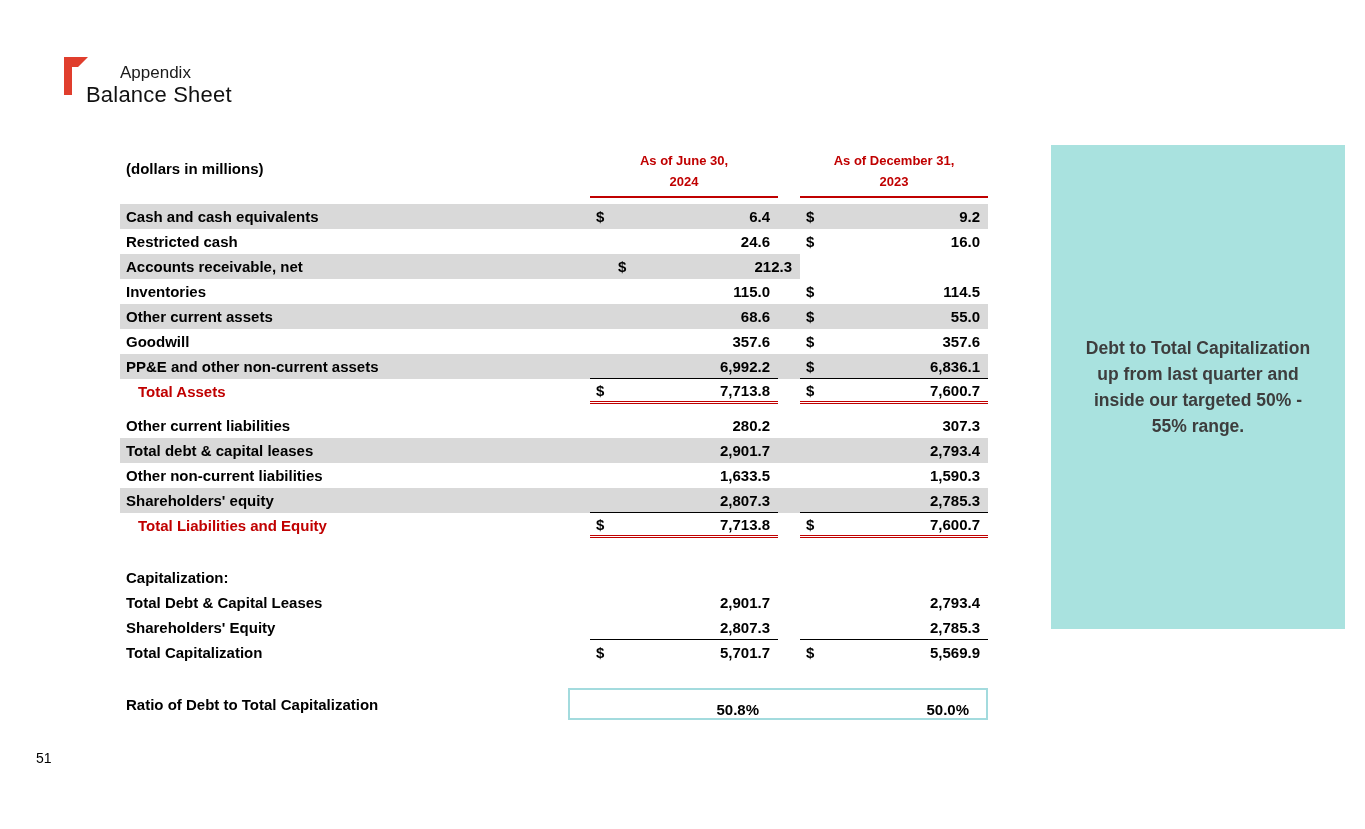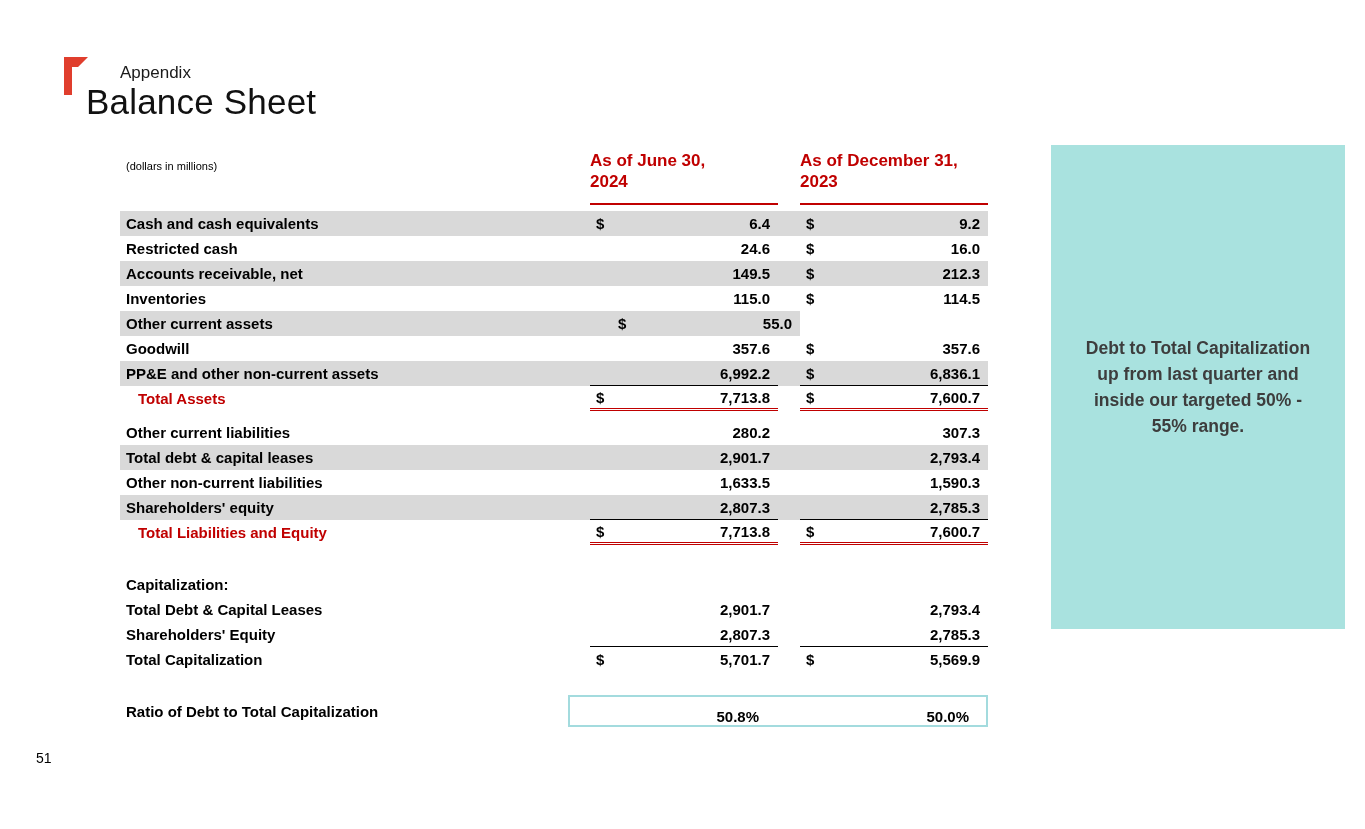--- a/index.html
+++ b/index.html
@@ -5,33 +5,33 @@
   * { margin:0; padding:0; box-sizing:border-box; }
   html,body { background:#ffffff; }
   .slide {
     position:relative; width:1365px; height:829px; background:#ffffff;
     font-family:"Liberation Sans","DejaVu Sans",sans-serif; overflow:hidden;
   }
 
   
   .logo { position:absolute; left:64px; top:55px; width:26px; height:40px; }
   .eyebrow { position:absolute; left:120px; top:47px; font-size:17px; color:#1a1a1a;margin-top:16px; }
-  .title { position:absolute; left:86px; top:82px; font-size:35px; font-weight:400; color:#111111; letter-spacing:0.2px; }
+  .title { position:absolute; left:86px; top:82px; font-size:22px; font-weight:400; color:#111111; letter-spacing:0.2px; }
 
   
   .table { position:absolute; left:120px; top:150px; width:868px; color:#000; }
   .c-label { width:470px; padding-left:6px; }
   .c-gap { width:22px; }
   .grp { width:188px; display:flex; justify-content:space-between; align-items:center; padding:0 8px 0 6px; }
 
   .t-header { display:flex; align-items:flex-end; }
   .t-header .c-label { align-self:flex-start; padding-top:10px; }
-  .units { font-size:11px; font-weight:normal; color:#000; }
-  .grp-h { width:188px; text-align:left; color:#C00000; font-weight:bold; font-size:17px;
-           line-height:21px; border-bottom:2px solid #C00000; padding-bottom:11px; }
+  .units { font-size:15px; font-weight:bold; color:#000; }
+  .grp-h { width:188px; text-align:center; color:#C00000; font-weight:bold; font-size:13px;
+           line-height:21px; border-bottom:2px solid #C00000; padding-bottom:4px; }
 
   .t-rows { margin-top:6px; }
   .t-row { display:flex; align-items:stretch; height:25px; font-size:15px;font-weight:bold; }
   .t-row .c-label { display:flex; align-items:center; }
   .t-spacer { width:100%; }
   .shaded .c-label, .shaded .grp, .shaded .c-gap { background:#D9D9D9; }
   .bold, .bold .c-label, .bold .grp { font-weight:bold; }
   .red { color:#C00000; }
   .indent { padding-left:18px; }
   .u-black { border-bottom:1px solid #000000; }
@@ -96,44 +96,44 @@
             <span class="val">24.6</span>
           </div>
           <div class="c-gap"></div>
           <div class="grp">
             <span class="dollar">$</span>
             <span class="val">16.0</span>
           </div>
         </div>
         <div class="t-row shaded">
           <div class="c-label">Accounts receivable, net</div>
-          <div class="grp">
-            <span class="dollar"></span>
-            <span class="val">149.5</span>
-          </div>
           <div class="c-gap"></div>
           <div class="grp">
             <span class="dollar">$</span>
             <span class="val">212.3</span>
           </div>
         </div>
         <div class="t-row">
           <div class="c-label">Inventories</div>
           <div class="grp">
             <span class="dollar"></span>
             <span class="val">115.0</span>
           </div>
           <div class="c-gap"></div>
           <div class="grp">
             <span class="dollar">$</span>
             <span class="val">114.5</span>
           </div>
         </div>
         <div class="t-row shaded">
           <div class="c-label">Other current assets</div>
+          <div class="grp">
+            <span class="dollar"></span>
+            <span class="val">68.6</span>
+          </div>
           <div class="c-gap"></div>
           <div class="grp">
             <span class="dollar">$</span>
             <span class="val">55.0</span>
           </div>
         </div>
         <div class="t-row">
           <div class="c-label">Goodwill</div>
           <div class="grp">
             <span class="dollar"></span>

